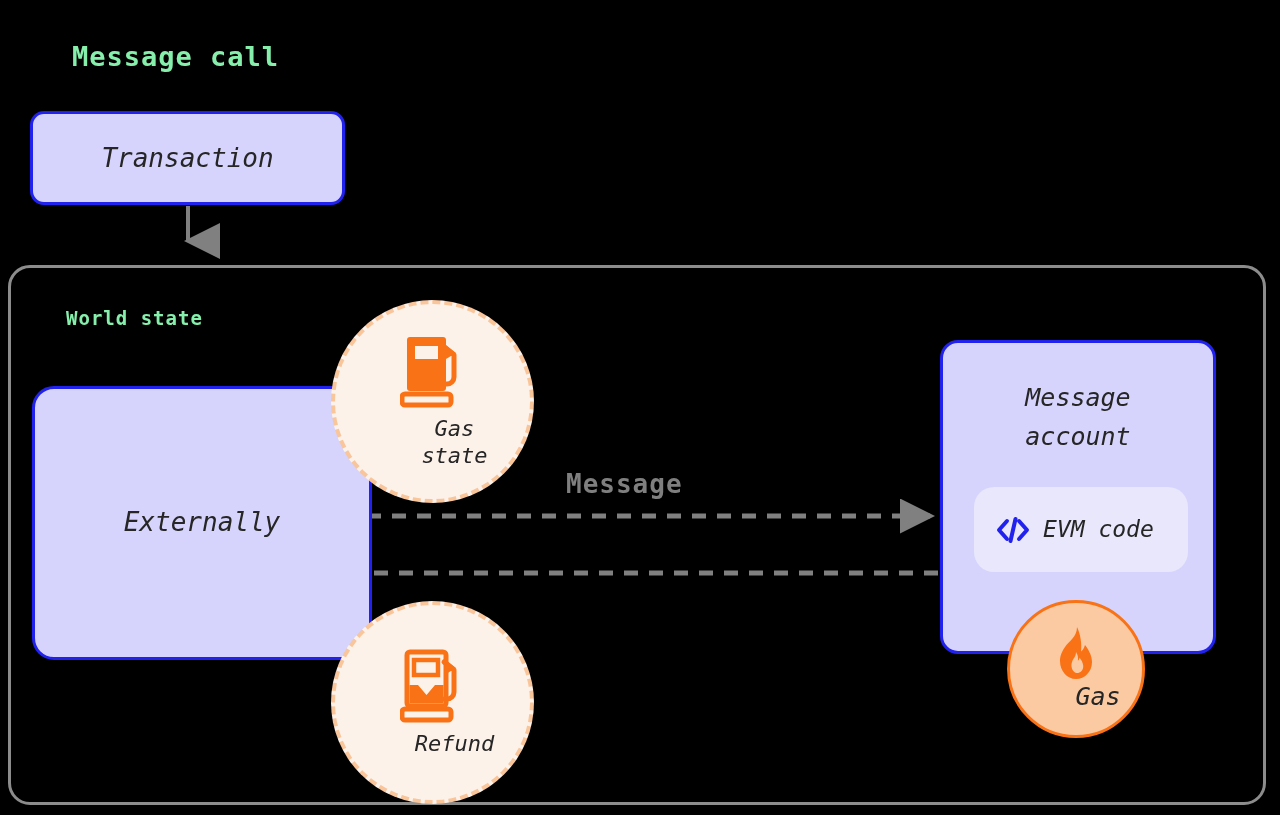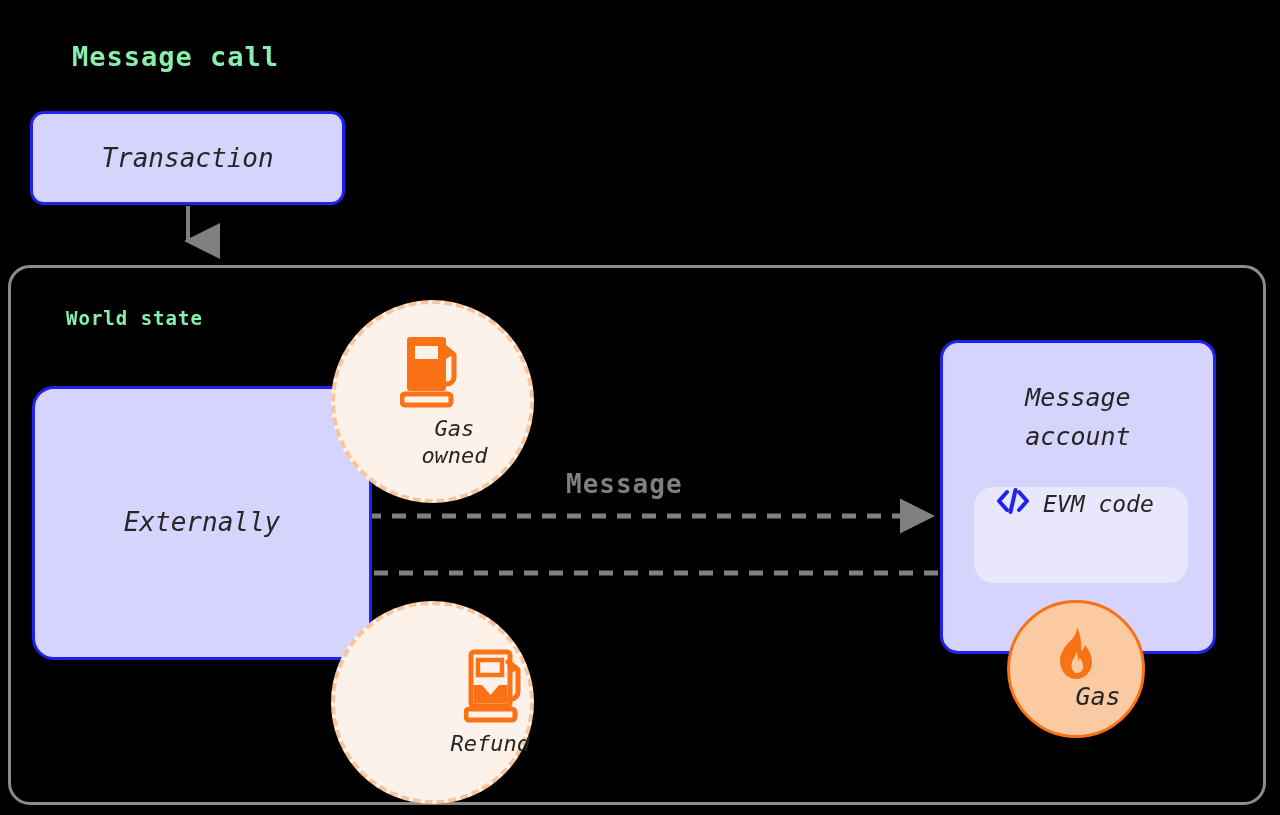--- a/index.html
+++ b/index.html
@@ -88,24 +88,25 @@
     line-height: 1.55;
   }
   #contract-box .line { display: block; white-space: nowrap; text-align: center; }
 
   
   #evm-code-chip {
     position: absolute;
     left: 31px;
     top: 144px;
     width: 214px;
-    height: 96px;
+    height: 85px;
     background: #e8e7fc;
     border-radius: 20px;
     display: flex;
+    align-items: center;
     gap: 13px;
     padding-left: 22px;
     box-sizing: border-box;
   }
   #evm-code-chip .chip-label {
     font-style: italic;
     font-size: 23px;
     color: #262626;
     font-family: "DejaVu Sans Mono", "Liberation Mono", monospace;
     white-space: nowrap;
@@ -118,21 +119,21 @@
     border-radius: 50%;
     background: #fdf2ea;
     border: 4px dashed #f9c59b;
     box-sizing: border-box;
     display: flex;
     flex-direction: column;
     align-items: center;
     justify-content: center;
   }
   #gas-supply-circle { left: 331px; top: 300px; width: 203px; height: 203px; }
-  #refund-circle     { left: 331px; top: 601px; width: 203px; height: 203px; align-items: flex-end; }
+  #refund-circle     { left: 331px; top: 601px; width: 203px; height: 203px; }
 
   .circle-label {
     font-style: italic;
     font-size: 22px;
     color: #262626;
     text-align: center;
     line-height: 1.22;
     margin-top: 7px;
     font-family: "DejaVu Sans Mono", "Liberation Mono", monospace;
   }
@@ -226,21 +227,21 @@
       <path d="M46,12 L56,20 L46,26 z" fill="#f97316"></path>
 
       <rect x="7" y="4" width="39" height="54" rx="3" fill="#f97316"></rect>
 
       <rect x="15" y="13" width="23" height="13" fill="#fdf2ea"></rect>
 
       <rect x="2" y="61" width="49" height="11" rx="3" fill="none" stroke="#f97316" stroke-width="5"></rect>
     </svg>
     <div class="circle-label">
       <span class="line">Gas</span>
-      <span class="line">owned</span>
+      <span class="line">state</span>
     </div>
   </div>
 
   <div class="orange-circle" id="refund-circle">
     <svg class="pump-icon" viewBox="0 0 66 76">
 
       <path d="M44,14 L54,22 L54,44 a7,7 0 0 1 -7,7 L44,51" fill="none" stroke="#f97316" stroke-width="5" stroke-linecap="round" stroke-linejoin="round"></path>
       <path d="M46,12 L56,20 L46,26 z" fill="#f97316"></path>
 
       <rect x="7" y="4" width="39" height="54" rx="3" fill="none" stroke="#f97316" stroke-width="5"></rect>

